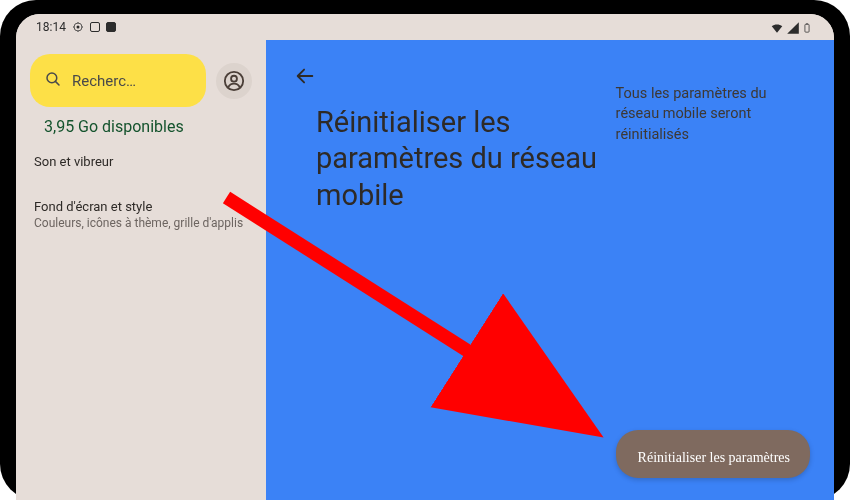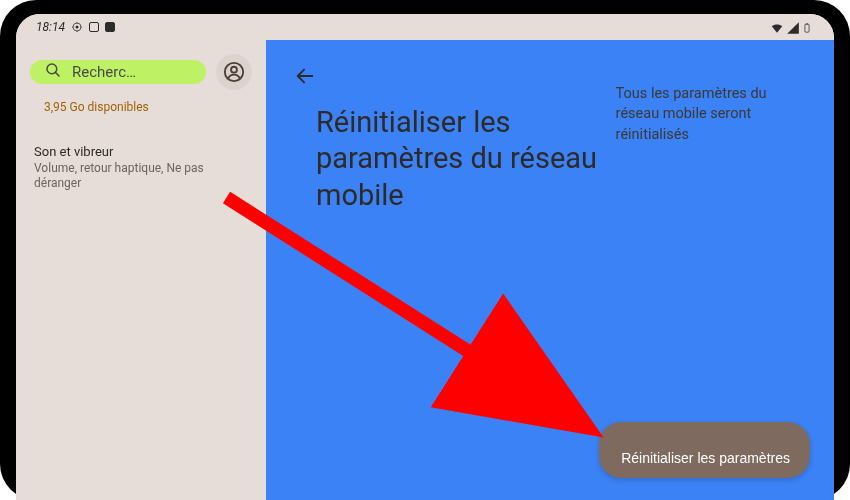--- a/index.html
+++ b/index.html
@@ -20,21 +20,20 @@
     display: flex; flex-direction: column;
   }
 
   
   .statusbar {
     height: 26px;
     display: flex; align-items: center;
     padding: 0 20px;
     font-size: 12px; color: #2c2c2c;
     background: #e6ddd8;
-    font-style: italic;
   }
   .statusbar .left { display:flex; align-items:center; gap:6px; }
   .statusbar .right { margin-left:auto; display:flex; align-items:center; gap:4px; }
   .sb-icon { width:12px; height:12px; display:inline-block; }
   .sb-sq { width:10px; height:10px; border:1.5px solid #2c2c2c; border-radius:2px; display:inline-block; }
   .sb-sq.fill { background:#2c2c2c; }
 
   .content {
     flex:1; display:flex; min-height:0;
   }
@@ -42,31 +41,31 @@
   
   .sidebar {
     width: 250px;
     background:#e6ddd8;
     padding: 14px 14px 0 14px;
     display:flex; flex-direction:column;
     gap:4px;
   }
   .search-row { display:flex; align-items:center; gap:10px; margin-bottom:6px; }
   .search-pill {
-    flex:1; height:24px; border-radius:20px; background:#bef264;
+    flex:1; height:53px; border-radius:20px; background:#fde047;
     display:flex; align-items:center; padding:0 14px; gap:10px;
     color:#4a4a4a; font-size:15px;
     white-space:nowrap; overflow:hidden; text-overflow:ellipsis;
   }
   .avatar {
     width:36px; height:36px; border-radius:50%; background:#dcd3cd;
     display:flex; align-items:center; justify-content:center;
     color:#4b3f38;
   }
-  .storage { font-size:12px; color:#a16207; padding-left:14px; margin-bottom:14px; }
+  .storage { font-size:16px; color:#14532d; padding-left:14px; margin-bottom:2px; }
 
   .sb-item { padding: 12px 4px; }
   .sb-title { font-size:13px; color:#2e2a27; margin-bottom:2px; }
   .sb-sub { font-size:12px; color:#6d6561; line-height:1.25; }
 
   
   .main {
     flex:1; background:#3b82f6;
     padding: 18px 28px 0 28px;
     position:relative;
@@ -85,24 +84,25 @@
   .page-desc {
     font-size:14.5px; color:#3d3834;
     margin-top: 26px;
     line-height:1.4;
   }
   .action-btn {
     position:absolute;
     right: 24px; bottom: 22px;
     background:#7f6a5f; color:#fff;
     border:none; border-radius:22px;
-    padding: 28px 20px 12px 22px;
+    padding: 20px 20px 12px 22px;
     font-size:14px;
     box-shadow: 0 2px 5px rgba(0,0,0,.18);
     cursor:pointer;
+    font-family:Liberation Serif, serif;
   }
 
   
   .arrow-layer {
     position:absolute; inset:0; pointer-events:none;
   }
 </style>
 </head>
 <body>
 
@@ -160,21 +160,24 @@
                 <circle cx="12" cy="12" r="10" fill="none" stroke="#4b3f38" stroke-width="2"></circle>
                 <circle cx="12" cy="9.5" r="3.2" fill="none" stroke="#4b3f38" stroke-width="2"></circle>
                 <path d="M5.5 19c1.5-3 4-4.2 6.5-4.2s5 1.2 6.5 4.2" fill="none" stroke="#4b3f38" stroke-width="2"></path>
               </svg>
           </div>
         </div>
         <div class="storage">3,95 Go disponibles</div>
 
         <div class="sb-item">
           <div class="sb-title">Son et vibreur</div>
-          <div class="sb-sub">Volume, retour haptique, Ne pas déranger</div>
+        </div>
+        <div class="sb-item">
+          <div class="sb-title">Fond d'écran et style</div>
+          <div class="sb-sub">Couleurs, icônes à thème, grille d'applis</div>
         </div>
       </aside>
 
       <main class="main">
         <div class="back-btn">
           <svg viewBox="0 0 24 24" width="22" height="22">
               <path d="M20 12H5M11 5l-7 7 7 7" fill="none" stroke="#2e2a27" stroke-width="2" stroke-linecap="round" stroke-linejoin="round"></path>
             </svg>
         </div>
         <h1 class="page-title">Réinitialiser les paramètres du réseau mobile</h1>

